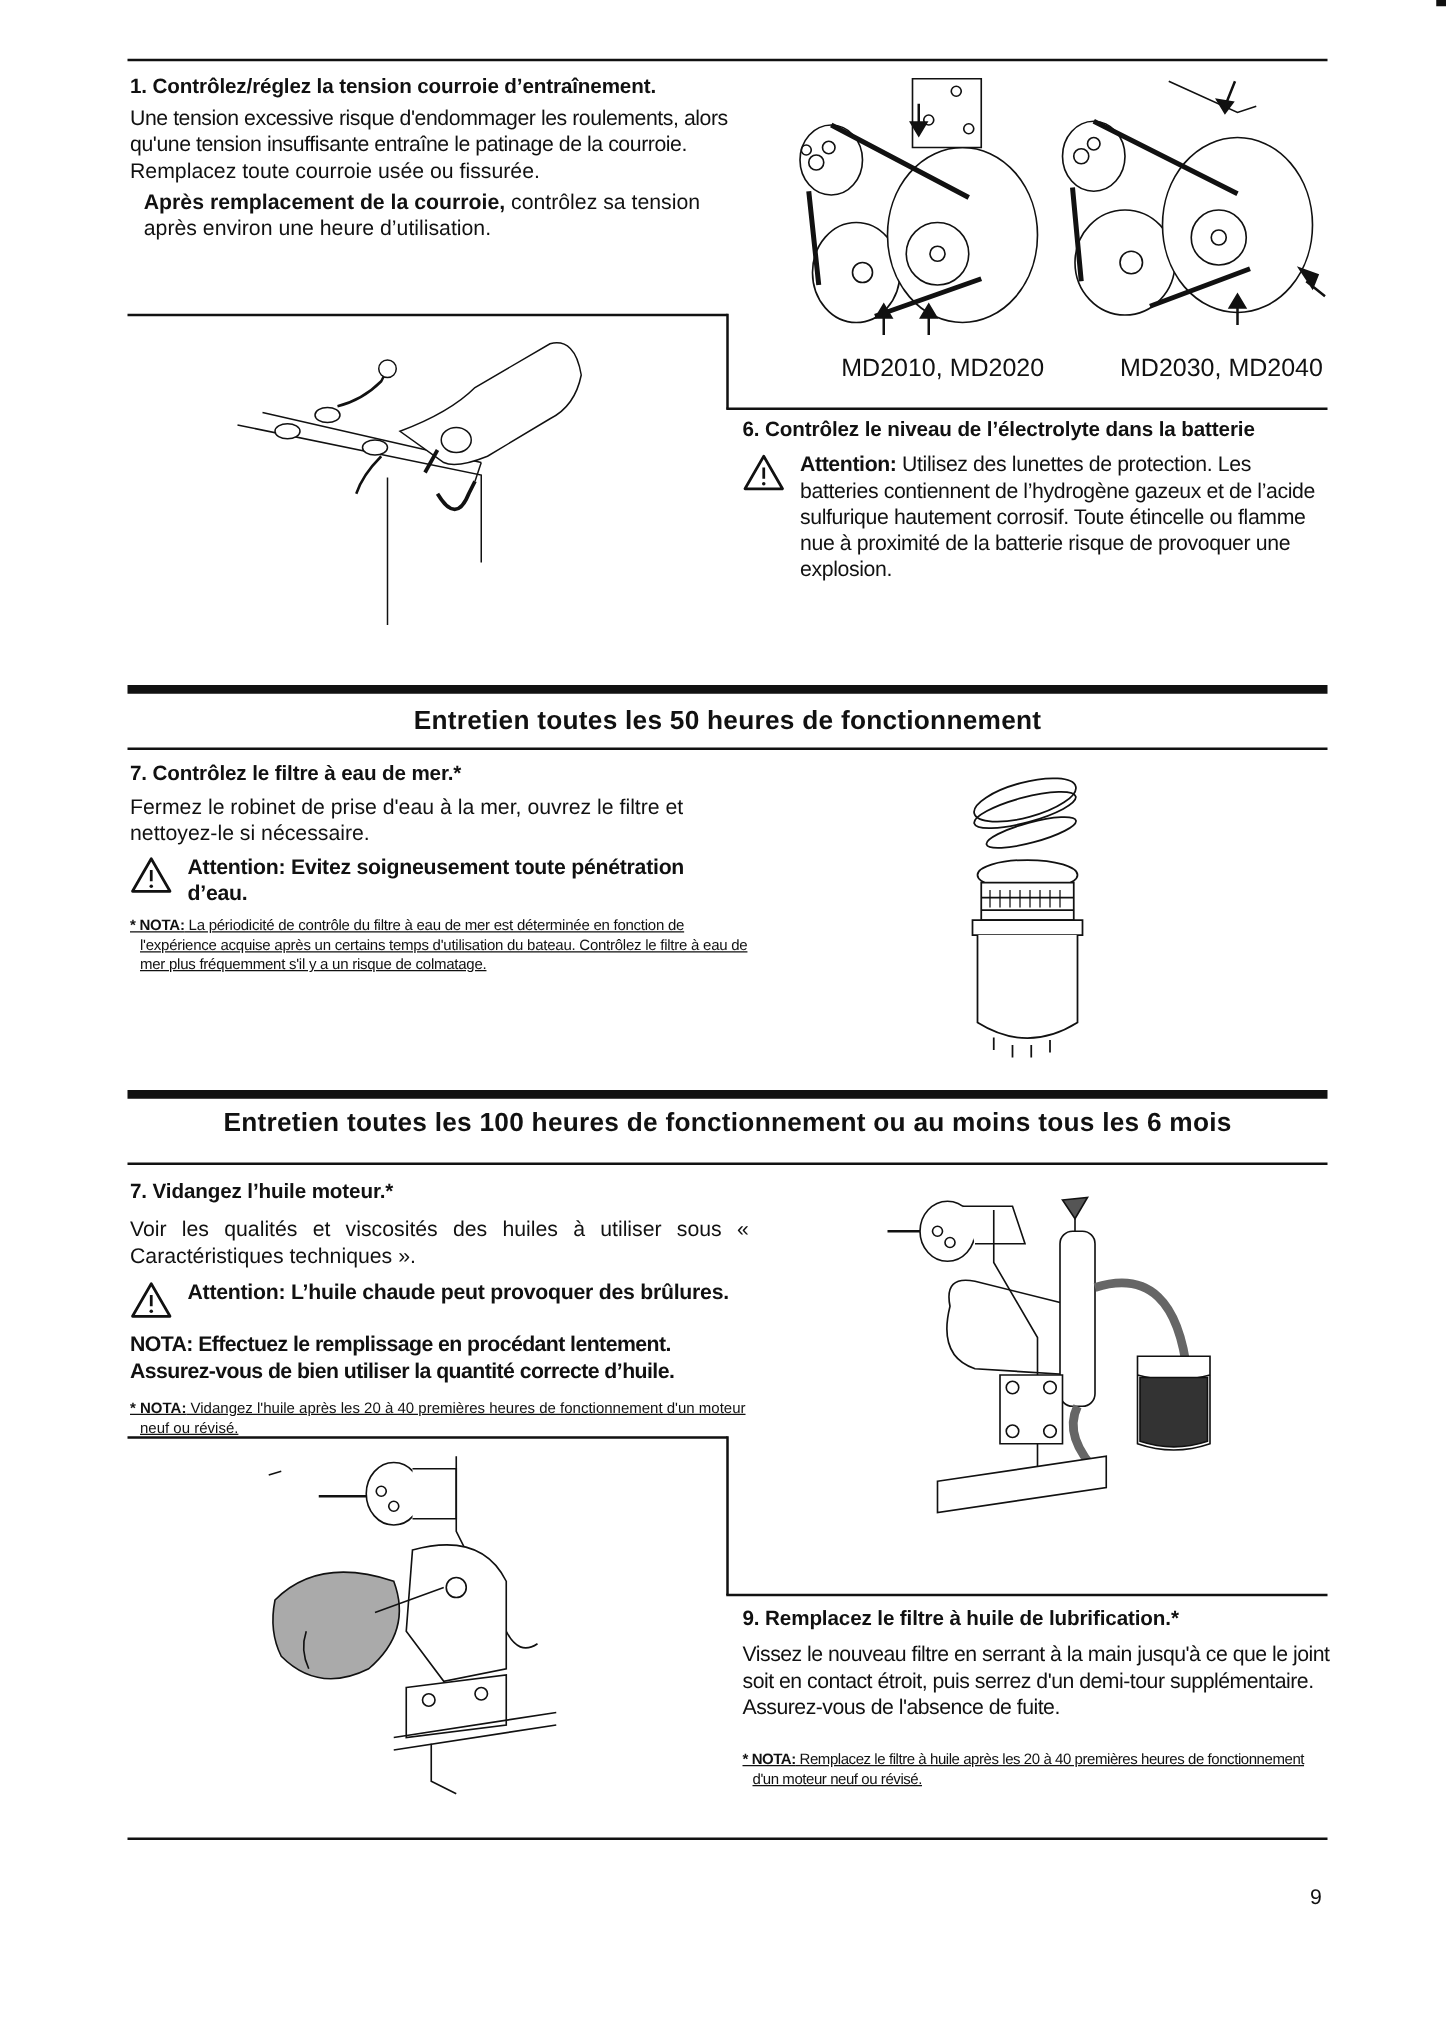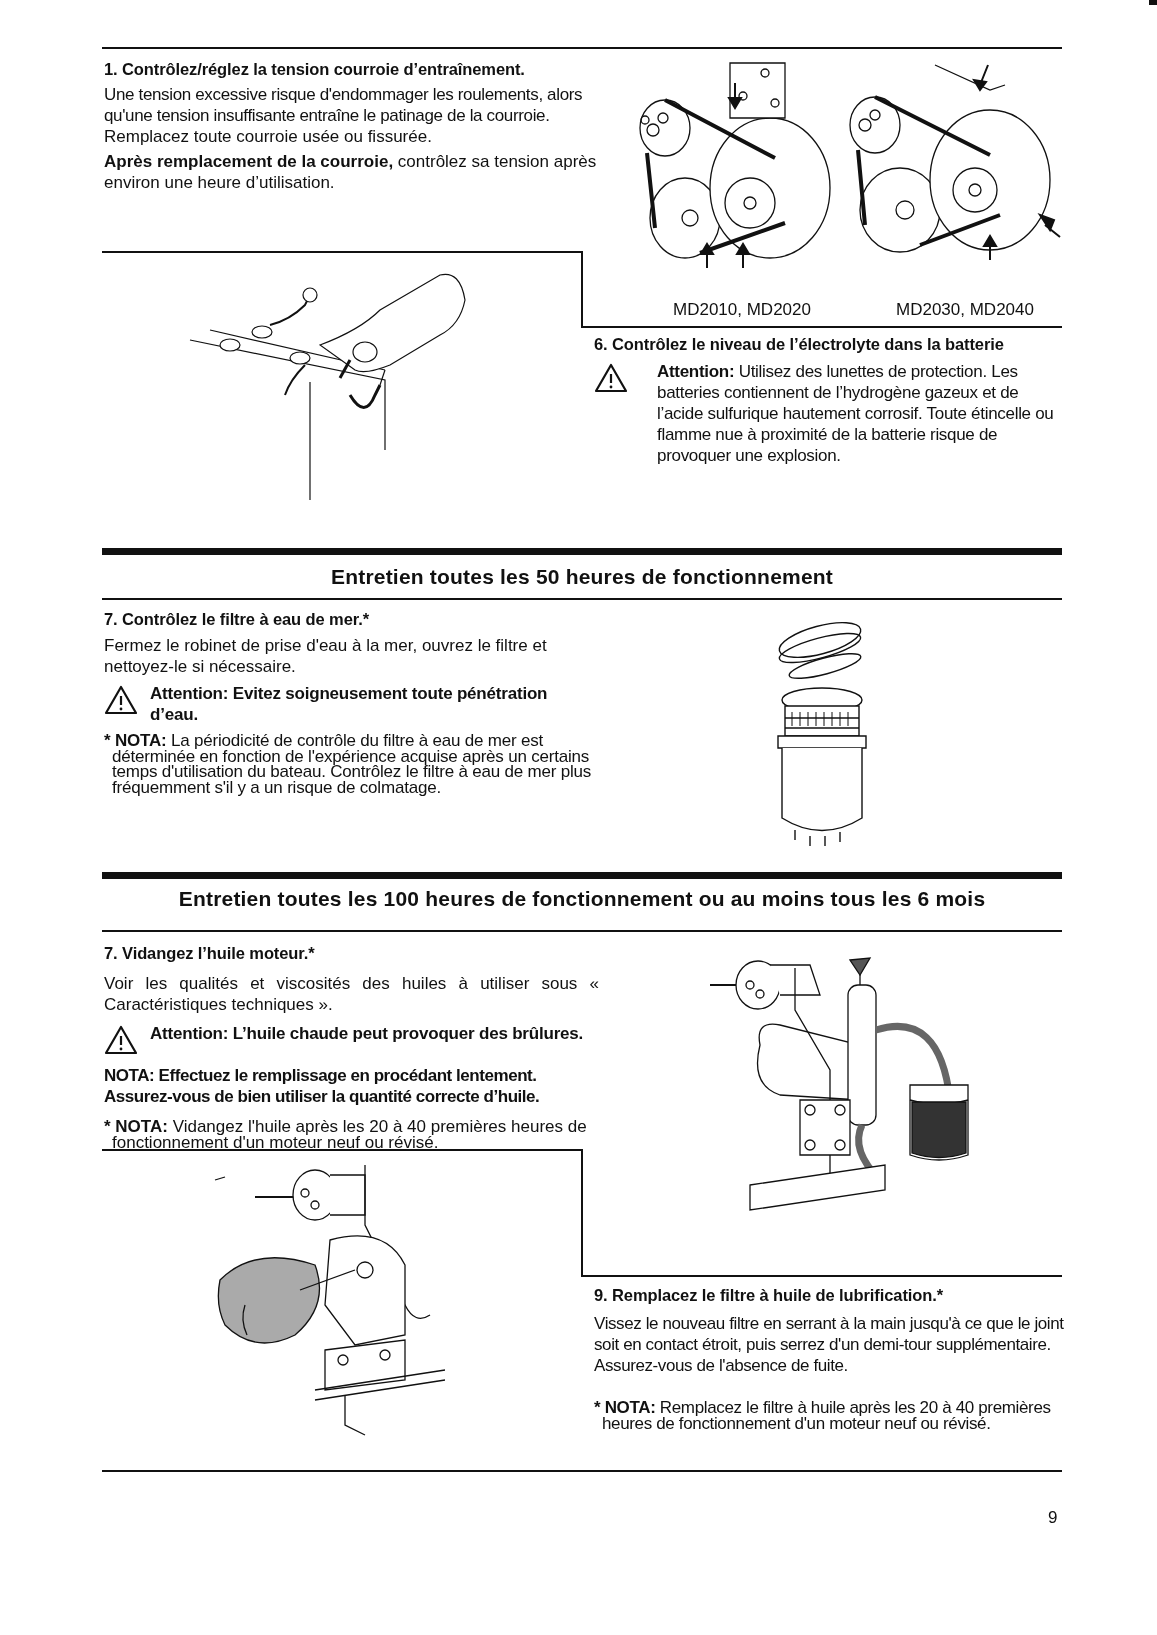--- a/index.html
+++ b/index.html
@@ -3,41 +3,41 @@
 <meta charset="utf-8">
 <style>
   html, body { margin: 0; padding: 0; background: #ffffff; }
   body { width: 1157px; height: 1635px; position: relative; overflow: hidden;
          font-family: "Liberation Sans", "DejaVu Sans", sans-serif; color: #111; }
   .abs { position: absolute; }
   .rule { position: absolute; background: #111; }
   .h-item { font-weight: bold; font-size: 16.5px; letter-spacing: -0.1px; }
   .para { font-size: 17px; line-height: 21px; }
   .para b { font-weight: bold; }
-  .small { font-size: 17px; line-height: 15.5px; }
+  .small { font-size: 12px; line-height: 15.5px; text-decoration: underline; }
   .section-title { position: absolute; left: 0; right: 0; text-align: center;
                    font-weight: bold; font-size: 21px; letter-spacing: 0.2px; }
   .warn { display: flex; align-items: flex-start; }
   .warn .tri { width: 34px; height: 30px; flex: 0 0 34px; margin-right: 12px; margin-top: 2px; }
-  .caption { font-size: 17px; margin-top: 16px; }
+  .caption { font-size: 20px; }
   svg.illus { position: absolute; overflow: visible; }
   svg.illus * { vector-effect: non-scaling-stroke; }
 </style>
 </head>
 <body>
 
 <div class="abs" style="left:1149px;top:0;width:8px;height:5px;background:#111;"></div>
 
 <div class="rule" style="left:102px;top:47px;width:960px;height:2px;"></div>
 
 <div class="abs" style="left:104px;top:60px;width:495px;">
   <div class="h-item">1.  Contrôlez/réglez la tension courroie d’entraînement.</div>
   <div class="para" style="margin-top:5px;letter-spacing:-0.35px;">Une tension excessive risque d'endommager les roulements, alors qu'une tension insuffisante entraîne le patinage de la courroie.</div>
   <div class="para" style="margin-top:0;">Remplacez toute courroie usée ou fissurée.</div>
-  <div class="para" style="margin-top:4px;">
+  <div class="para" style="margin-top:4px;margin-left:11px;">
     <b>Après remplacement de la courroie,</b><span> contrôlez sa tension après environ une heure d’utilisation.</span>
   </div>
 </div>
 
 <svg class="illus" style="left:625px;top:58px;" width="220" height="215" viewBox="0 0 220 215" fill="none" stroke="#111" stroke-width="1.3">
   <ellipse cx="40" cy="70" rx="25" ry="28" fill="#fff"></ellipse>
   <circle cx="28" cy="72" r="6"></circle>
     <circle cx="38" cy="60" r="5"></circle>
     <circle cx="20" cy="62" r="4"></circle>
   <ellipse cx="60" cy="160" rx="35" ry="40" fill="#fff"></ellipse>
@@ -95,21 +95,21 @@
 </svg>
 
 <div class="abs" style="left:594px;top:335px;width:470px;">
   <div class="h-item">6.  Contrôlez le niveau de l’électrolyte dans la batterie</div>
   <div class="warn" style="margin-top:7px;">
     <svg class="tri" viewBox="0 0 34 30">
         <path d="M17 2 L32 28 L2 28 Z" fill="none" stroke="#111" stroke-width="2.2" stroke-linejoin="round"></path>
         <path d="M17 11 L17 20" stroke="#111" stroke-width="2.2"></path>
         <circle cx="17" cy="24" r="1.4" fill="#111"></circle>
       </svg>
-    <div class="para" style="margin-left:17px;letter-spacing:-0.3px;">
+    <div class="para" style="margin-left:0;letter-spacing:-0.3px;">
       <b>Attention:</b><span> Utilisez des lunettes de protection. Les batteries contiennent de l’hydrogène gazeux et de l’acide sulfurique hautement corrosif. Toute étincelle ou flamme nue à proximité de la batterie risque de provoquer une explosion.</span>
     </div>
   </div>
 </div>
 
 <div class="rule" style="left:102px;top:548px;width:960px;height:7px;"></div>
 <div class="section-title" style="top:565px;left:102px;width:960px;">Entretien toutes les 50 heures de fonctionnement</div>
 <div class="rule" style="left:102px;top:598px;width:960px;height:2px;"></div>
 
 <div class="abs" style="left:104px;top:610px;width:495px;">

